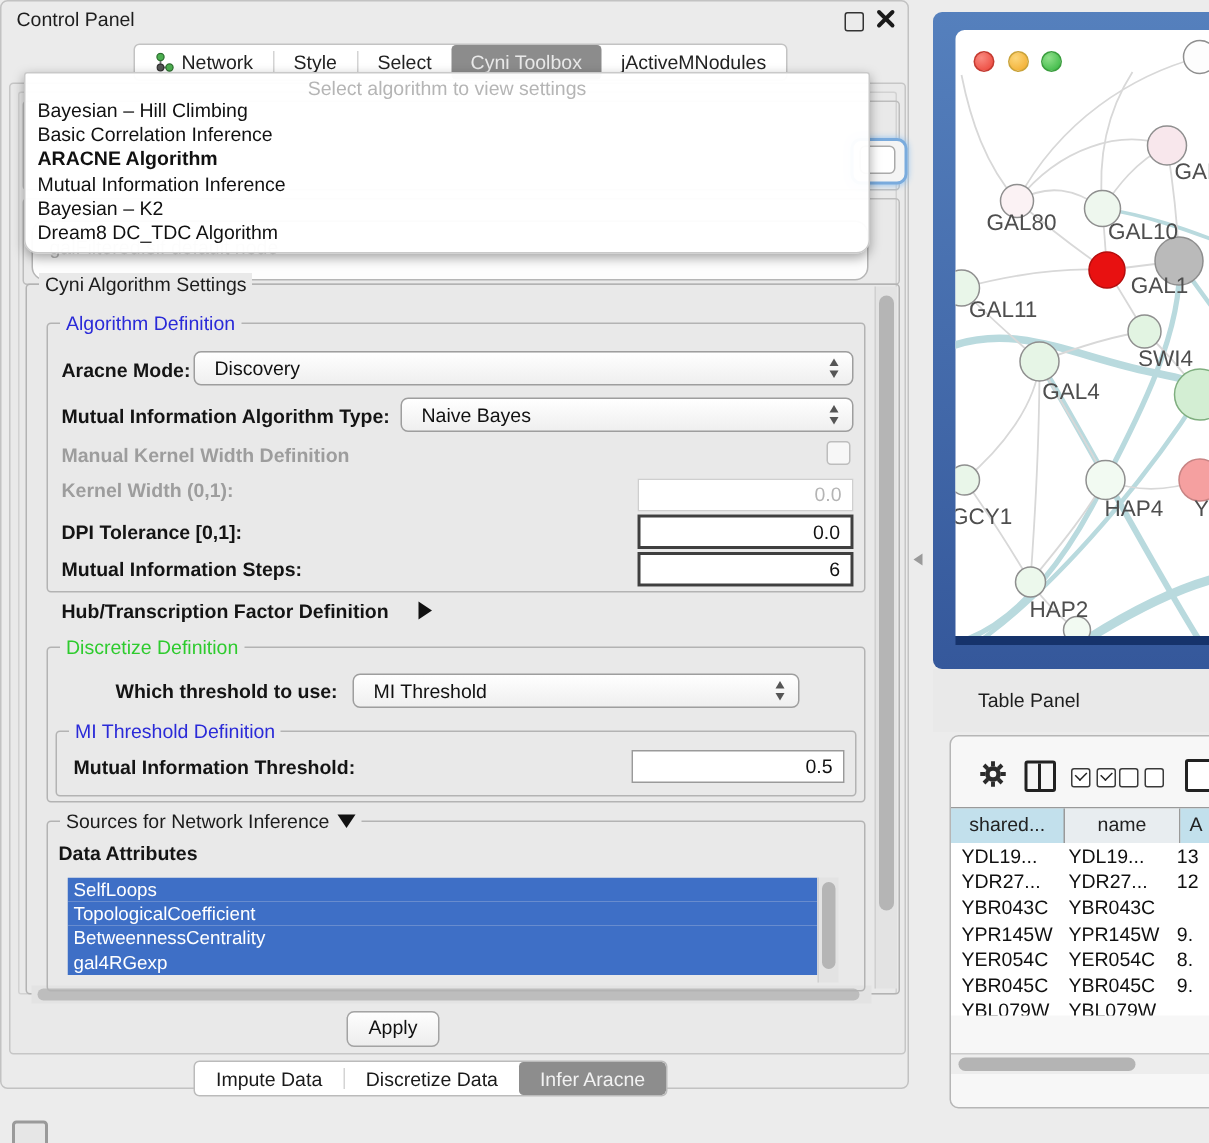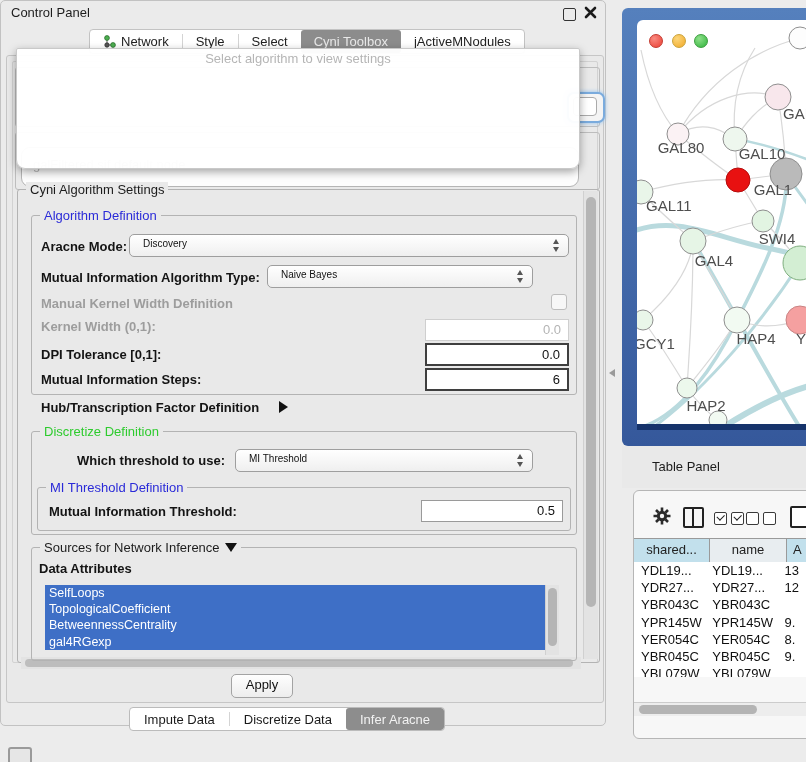--- a/index.html
+++ b/index.html
@@ -37,21 +37,21 @@
   .dd-item{font-size:13px;color:#111;line-height:16.2px;padding-left:2px;white-space:nowrap;}
   .dd-item.sel{font-weight:bold;}
   
   .grp{border:1px solid #b3b3b3;border-radius:3px;}
   .gt{position:absolute;top:-8px;left:8px;background:#e9e9e9;padding:0 4px;font-size:13px;color:#1c1c1c;white-space:nowrap;}
   .gt.blue{color:#2a2ad8;}
   .gt.green{color:#2ecb2e;}
   .lbl{font-size:13px;font-weight:bold;color:#141414;white-space:nowrap;}
   .lbl.dim{color:#9d9d9d;}
   .combo{height:23px;background:linear-gradient(#ffffff,#efefef);border:1px solid #9e9e9e;border-radius:5px;
-         font-size:10px;color:#111;box-sizing:border-box;padding:3px 22px 0 13px;}
+         font-size:13px;color:#111;box-sizing:border-box;padding:3px 22px 0 13px;}
   .arr{position:absolute;right:8px;top:4px;width:7px;}
   .arr i{display:block;width:0;height:0;border-left:3.5px solid transparent;border-right:3.5px solid transparent;}
   .arr .up{border-bottom:5px solid #555;margin-bottom:3px;}
   .arr .dn{border-top:5px solid #555;}
   .tf{background:#fff;border:1px solid #c4c4c4;font-size:13px;color:#111;text-align:right;
       box-sizing:border-box;padding:2px 7px 0 6px;}
   .tf.dim{color:#b4b4b4;border-color:#cfcfcf;}
   .tf.strong{border:2px solid #3f3f3f;}
   .cbx{width:14px;height:14px;border:1px solid #bdbdbd;border-radius:3px;background:#f7f7f7;}
   .tri-r{width:0;height:0;border-top:6px solid transparent;border-bottom:6px solid transparent;border-left:9px solid #111;}
@@ -152,20 +152,28 @@
 
     <div class="abs frag-grp" style="left:14px;top:66px;width:583px;height:58px;"></div>
     <div class="abs frag-grp" style="left:14px;top:131px;width:583px;height:56px;"></div>
     <div id="frag-combo" class="abs"></div>
     <div id="frag-combo-inner" class="abs"></div>
     <div id="frag-bigcombo" class="abs"></div>
     <div id="frag-hidden-text" class="abs">galFiltered.sif default node</div>
 
     <div id="dd" class="abs">
       <div id="dd-ph" class="abs">Select algorithm to view settings</div>
+      <div id="dd-list" class="abs">
+          <div class="dd-item">Bayesian – Hill Climbing</div>
+          <div class="dd-item">Basic Correlation Inference</div>
+          <div class="dd-item sel">ARACNE Algorithm</div>
+          <div class="dd-item">Mutual Information Inference</div>
+          <div class="dd-item">Bayesian – K2</div>
+          <div class="dd-item">Dream8 DC_TDC Algorithm</div>
+        </div>
     </div>
 
     <div class="abs grp" style="left:16px;top:188px;width:581px;height:472px;">
       <span class="gt">Cyni Algorithm Settings</span>
     </div>
 
     <div class="abs sb-v" style="left:582px;top:190px;width:14px;height:468px;">
       <div class="th" style="top:6px;height:410px;"></div>
     </div>
 
@@ -178,21 +186,21 @@
     </div>
     <div class="abs lbl" style="left:40px;top:238px;">Aracne Mode:</div>
     <div class="abs combo" style="left:128px;top:233px;width:440px;">
       <span>Discovery</span>
       <span class="arr">
           <i class="up"></i>
           <i class="dn"></i>
         </span>
     </div>
     <div class="abs lbl" style="left:40px;top:269px;">Mutual Information Algorithm Type:</div>
-    <div class="abs combo" style="left:266px;top:264px;width:266px;">
+    <div class="abs combo" style="left:266px;top:264px;width:302px;">
       <span>Naive Bayes</span>
       <span class="arr">
           <i class="up"></i>
           <i class="dn"></i>
         </span>
     </div>
     <div class="abs lbl dim" style="left:40px;top:295px;">Manual Kernel Width Definition</div>
     <div class="abs cbx" style="left:550px;top:293px;"></div>
     <div class="abs lbl dim" style="left:40px;top:318px;">Kernel Width (0,1):</div>
     <div class="abs tf dim" style="left:424px;top:318px;width:144px;height:22px;">0.0</div>

